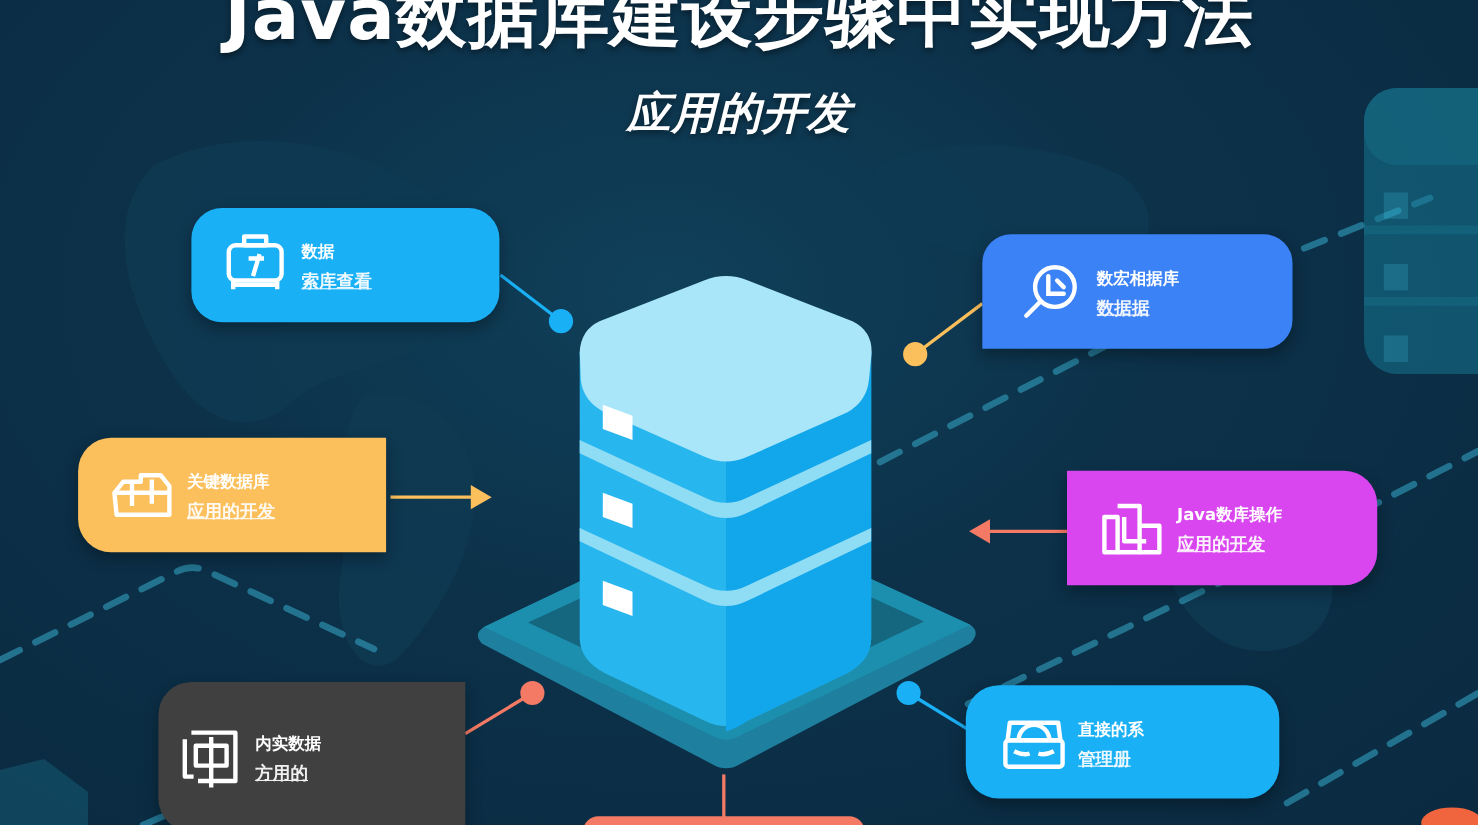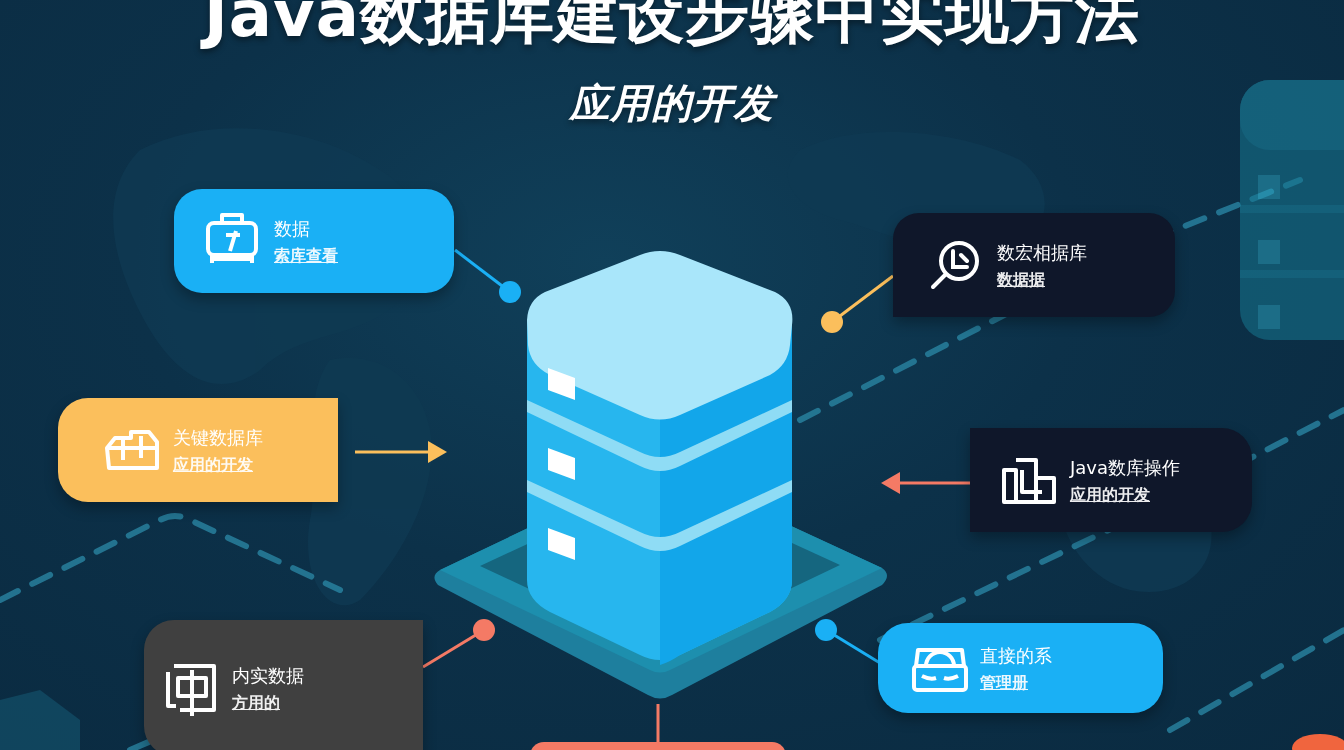--- a/index.html
+++ b/index.html
@@ -15,21 +15,21 @@
     text-shadow: 0 3px 6px rgba(0,0,0,0.45);
   }
   .main-title { top: -26px; font-size: 64px; line-height: 80px; }
   .sub-title { top: 78px; font-size: 40px; line-height: 50px; font-style: italic; }
   .card {
     position: absolute; display: flex; align-items: center; color: #fff;
     box-shadow: 0 6px 14px rgba(0,0,0,0.3);
   }
   .card .icon { width: 64px; height: 64px; margin-right: 8px; flex: none; }
   .card .txt { display: flex; flex-direction: column; }
-  .card .t1 { font-size: 18px; font-weight: normal; line-height: 30px; white-space: nowrap; }
+  .card .t1 { font-size: 15px; font-weight: bold; line-height: 30px; white-space: nowrap; }
   .card .t2 { font-size: 16px; font-weight: bold; line-height: 24px; opacity: 0.92; white-space: nowrap; text-decoration: underline; }
 </style>
 </head>
 <body>
 
 <svg class="layer" viewBox="0 0 1344 750" xmlns="http://www.w3.org/2000/svg">
   <g fill="#0f3a52" opacity="0.8">
     <path d="M140 150 C220 110 320 130 380 170 C430 200 440 260 400 300 C360 340 300 330 260 370 C220 400 180 380 150 330 C120 280 90 200 140 150 Z"></path>
     <path d="M330 360 C380 350 420 380 430 430 C440 490 400 560 360 600 C330 620 300 580 310 520 C320 470 300 400 330 360 Z"></path>
     <path d="M800 150 C860 120 960 130 1020 160 C1060 190 1050 240 1000 250 C940 260 880 230 840 220 C800 210 770 180 800 150 Z"></path>
@@ -106,48 +106,48 @@
       <path d="M24 26 L38 26 M34 22 L28 42"></path>
       <path d="M10 46 L10 54 M50 46 L50 54 M10 50 L50 50"></path>
     </g>
   </svg>
   <div class="txt">
     <span class="t1">数据</span>
     <span class="t2">索库查看</span>
   </div>
 </div>
 
-<div class="card" style="left:893px; top:213px; width:282px; height:104px; background:#0f172a; border-radius:26px 26px 26px 0; padding-left:32px; box-sizing:border-box;">
+<div class="card" style="left:893px; top:213px; width:282px; height:104px; background:#3b82f6; border-radius:26px 26px 26px 0; padding-left:32px; box-sizing:border-box;">
   <svg class="icon" viewBox="0 0 64 64">
     <g fill="none" stroke="#fff" stroke-width="4" stroke-linecap="round">
       <circle cx="34" cy="28" r="18"></circle>
       <path d="M20 42 L8 54"></path>
       <path d="M28 18 L28 34 L42 34 M36 22 L42 28"></path>
     </g>
   </svg>
   <div class="txt">
     <span class="t1">数宏相据库</span>
     <span class="t2">数据据</span>
   </div>
 </div>
 
-<div class="card" style="left:58px; top:398px; width:280px; height:104px; background:#fbbf5c; border-radius:30px 0 0 30px; padding-left:43px; box-sizing:border-box;">
+<div class="card" style="left:71px; top:398px; width:280px; height:104px; background:#fbbf5c; border-radius:30px 0 0 30px; padding-left:27px; box-sizing:border-box;">
   <svg class="icon" viewBox="0 0 64 64">
     <g fill="none" stroke="#fff" stroke-width="4" stroke-linejoin="round">
       <path d="M6 30 L14 20 L30 20 L30 14 L48 14 L56 24 L56 50 L8 50 L6 30 Z"></path>
       <path d="M6 30 L56 30 M22 22 L22 42 M40 18 L40 40"></path>
     </g>
   </svg>
   <div class="txt">
     <span class="t1">关键数据库</span>
     <span class="t2">应用的开发</span>
   </div>
 </div>
 
-<div class="card" style="left:970px; top:428px; width:282px; height:104px; background:#0f172a; border-radius:0 30px 30px 0; padding-left:28px; box-sizing:border-box;">
+<div class="card" style="left:970px; top:428px; width:282px; height:104px; background:#d946ef; border-radius:0 30px 30px 0; padding-left:28px; box-sizing:border-box;">
   <svg class="icon" viewBox="0 0 64 64">
     <g fill="none" stroke="#fff" stroke-width="4" stroke-linejoin="round">
       <path d="M6 22 L18 22 L18 54 L6 54 Z"></path>
       <path d="M18 12 L38 12 L38 54 L18 54"></path>
       <path d="M38 30 L56 30 L56 54 L38 54"></path>
       <path d="M24 22 L24 44 L44 44"></path>
     </g>
   </svg>
   <div class="txt">
     <span class="t1">Java数库操作</span>
@@ -163,21 +163,21 @@
       <rect x="18" y="22" width="28" height="18"></rect>
       <path d="M32 14 L32 60"></path>
     </g>
   </svg>
   <div class="txt">
     <span class="t1">内实数据</span>
     <span class="t2">方用的</span>
   </div>
 </div>
 
-<div class="card" style="left:878px; top:623px; width:285px; height:90px; background:#1ab0f5; border-radius:30px; padding-left:30px; box-sizing:border-box;">
+<div class="card" style="left:878px; top:623px; width:285px; height:103px; background:#1ab0f5; border-radius:30px; padding-left:30px; box-sizing:border-box;">
   <svg class="icon" viewBox="0 0 64 64">
     <g fill="none" stroke="#fff" stroke-width="4" stroke-linejoin="round">
       <path d="M10 14 L54 14 L56 30 L8 30 Z"></path>
       <rect x="6" y="30" width="52" height="24" rx="3"></rect>
       <path d="M18 30 A14 14 0 0 1 46 30"></path>
       <path d="M14 40 Q22 44 28 42 M36 42 Q42 44 50 40"></path>
     </g>
   </svg>
   <div class="txt">
     <span class="t1">直接的系</span>

